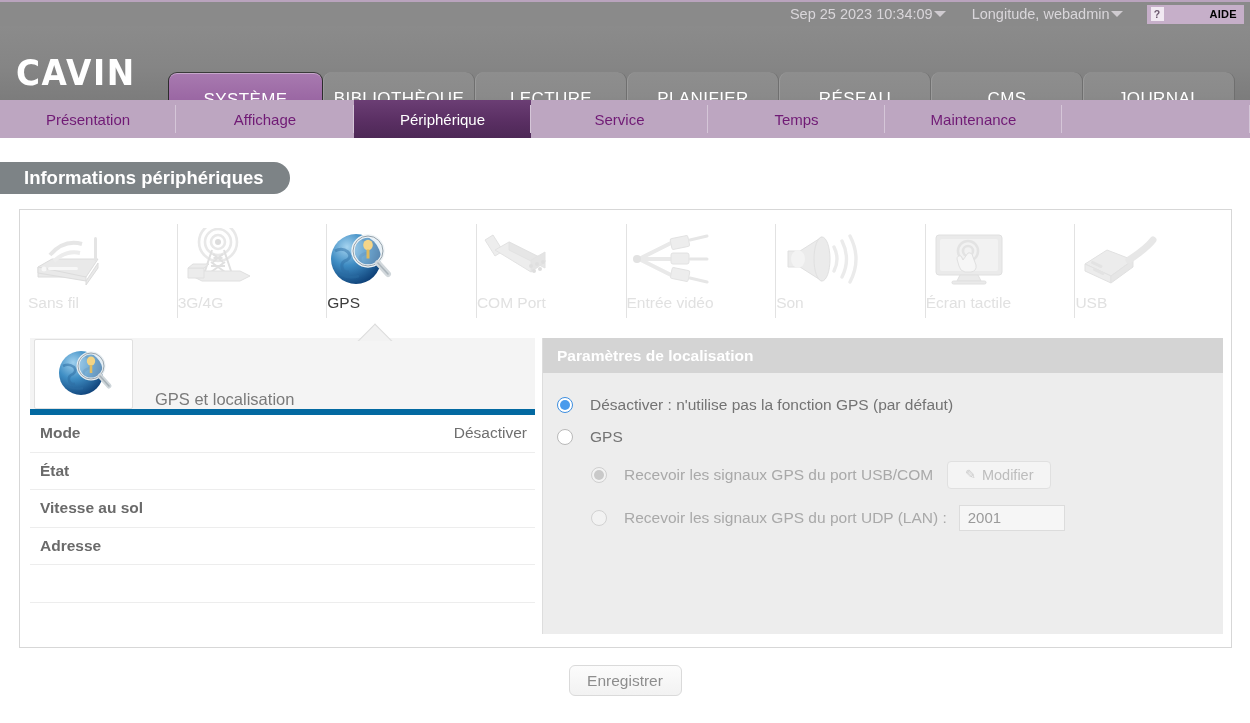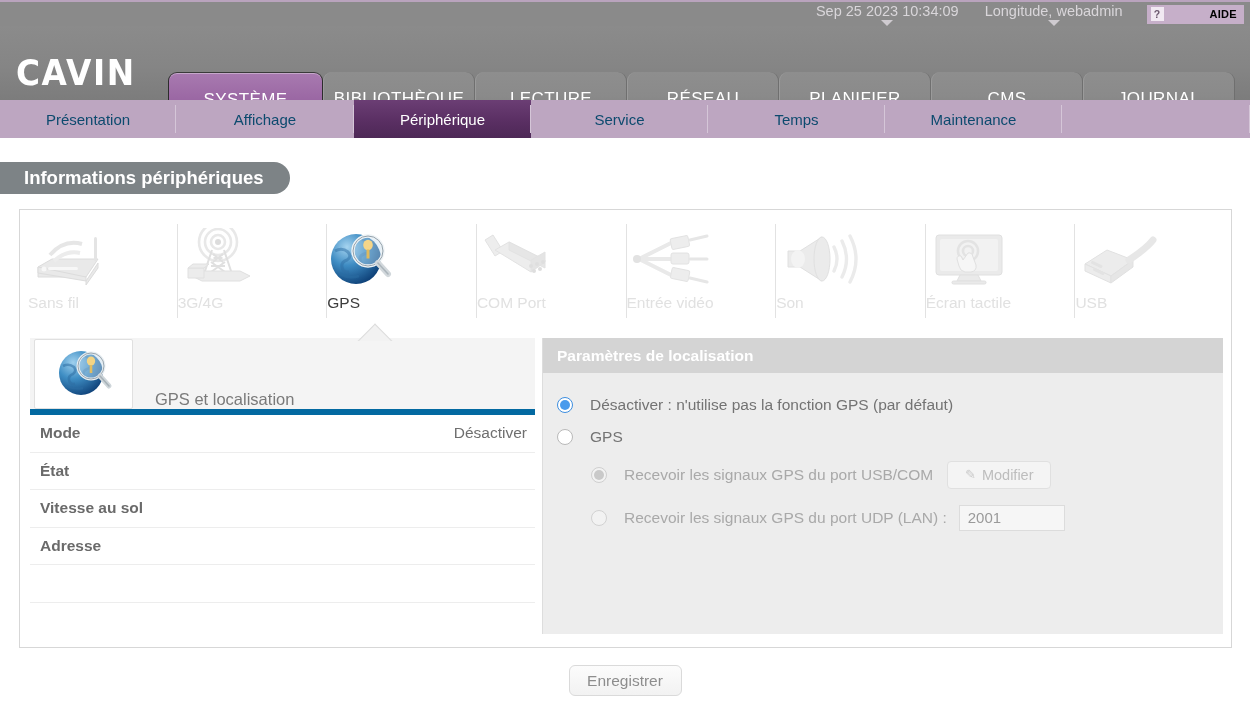--- a/index.html
+++ b/index.html
@@ -13,21 +13,21 @@
   
   .topbar {
     position: absolute; top: 0; left: 0; width: 1250px; height: 26px;
     background: #8a8a8a;
     border-top: 2px solid #b9a3bd;
     display: flex; align-items: center; justify-content: flex-end;
     padding-right: 6px;
   }
   .topbar-item {
     color: #d9d6da; font-size: 14.5px; margin-left: 26px;
-    display: flex; align-items: center; gap: 1px; white-space: nowrap; flex-direction: column;
+    display: flex; align-items: center; gap: 1px; white-space: nowrap;
   }
   .caret-down {
     width: 0; height: 0;
     border-left: 6px solid transparent;
     border-right: 6px solid transparent;
     border-top: 6px solid #cfcbd0;
   }
   .help-btn {
     margin-left: 24px; background: #c6afc9; height: 19px;
     display: flex; align-items: center; gap: 4px;
@@ -74,21 +74,21 @@
     box-shadow: inset 0 1px 0 rgba(255,255,255,.35);
   }
 
   
   .subnav {
     position: absolute; top: 100px; left: 0; width: 1250px; height: 38px;
     background: #bda6c1; display: flex;
   }
   .subtab {
     height: 38px; display: flex; align-items: center; justify-content: center;
-    color: #0c4a6e; font-size: 15px; position: relative; white-space: nowrap;
+    color: #701a75; font-size: 15px; position: relative; white-space: nowrap;
   }
   .subtab::after {
     content: ""; position: absolute; right: 0; top: 5px; bottom: 5px;
     width: 1px; background: #d5c6d8;
   }
   .subtab.active {
     background: linear-gradient(to bottom, #6b3e74 0%, #5a2f63 55%, #4d2856 100%);
     color: #ffffff;
   }
   .subtab.active::after { background: #d5c6d8; }
@@ -265,24 +265,24 @@
       <div class="maintab active" style="width: 155px;">
         <span>SYSTÈME</span>
       </div>
       <div class="maintab" style="width: 152px;">
         <span>BIBLIOTHÈQUE</span>
       </div>
       <div class="maintab" style="width: 152px;">
         <span>LECTURE</span>
       </div>
       <div class="maintab" style="width: 152px;">
+        <span>PLANIFIER</span>
+      </div>
+      <div class="maintab" style="width: 152px;">
         <span>RÉSEAU</span>
-      </div>
-      <div class="maintab" style="width: 152px;">
-        <span>PLANIFIER</span>
       </div>
       <div class="maintab" style="width: 152px;">
         <span>CMS</span>
       </div>
       <div class="maintab" style="width: 152px;">
         <span>JOURNAL</span>
       </div>
     </div>
 </div>
 

